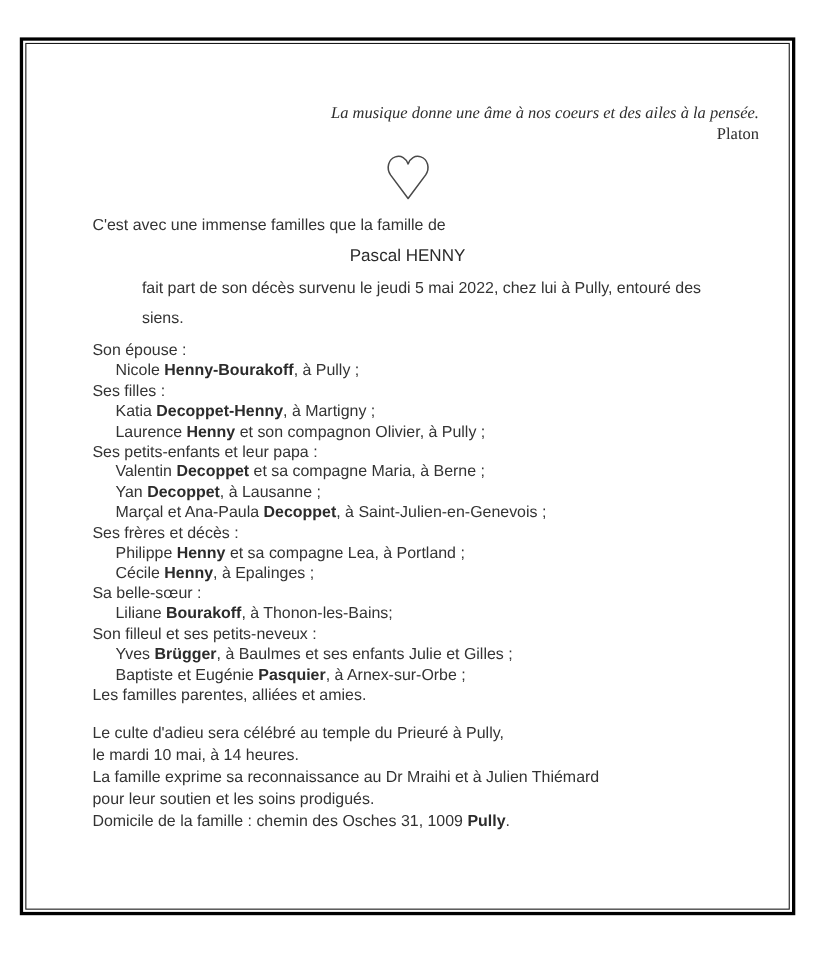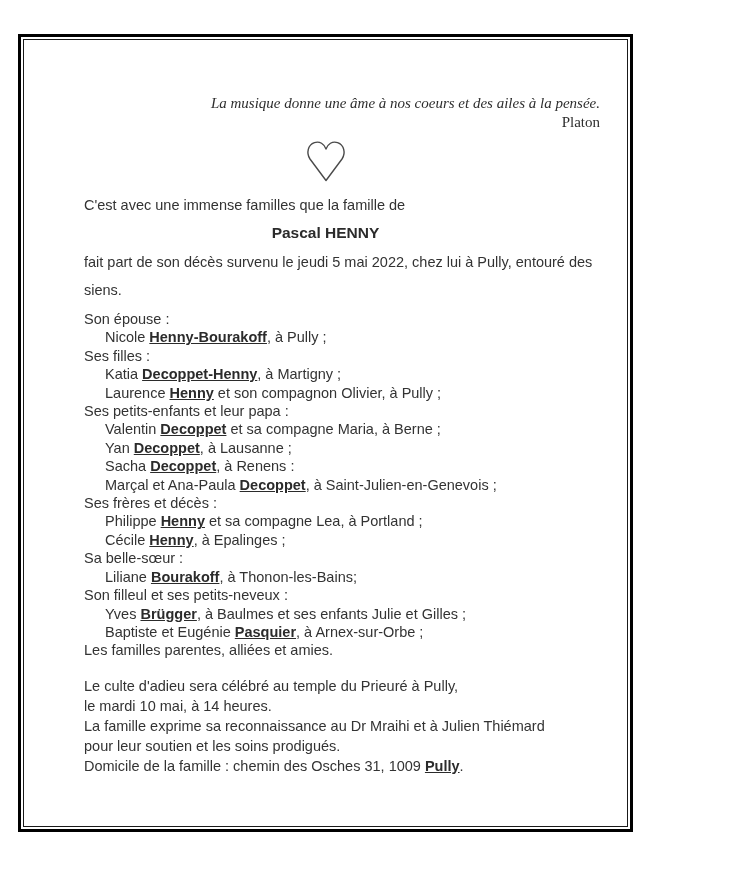--- a/index.html
+++ b/index.html
@@ -12,21 +12,21 @@
     height: 869px;
     position: relative;
     font-family: "Liberation Sans", sans-serif;
     color: #333333;
     overflow: hidden;
   }
   .frame-outer {
     position: absolute;
     left: 18px;
     top: 34px;
-    width: 615px;
+    width: 705px;
     height: 798px;
     box-sizing: border-box;
     border: 3px solid #000000;
   }
   .frame-inner {
     position: absolute;
     inset: 2px;
     border: 1px solid #1a1a1a;
     box-sizing: border-box;
     padding: 0 27px 0 60px;
@@ -55,51 +55,52 @@
   }
   .intro-line {
     margin-top: 10px;
     font-size: 14.5px;
     line-height: 19px;
   }
   .deceased-name {
     margin: 8px -27px 0 -60px;
     text-align: center;
     font-size: 15.5px;
-    font-weight: bold;
+    font-weight: normal;
     line-height: 19px;
     color: #2b2b2b;
   }
   .announcement {
     margin-top: 6px;
     font-size: 14.5px;
   }
   .announcement > div {
     line-height: 28px;
+    margin-left: 45px;
   }
   .family-list {
     margin-top: 6px;
     font-size: 14.5px;
   }
   .family-list > div {
     line-height: 18.4px;
     white-space: nowrap;
   }
   .family-list > div.indent {
     padding-left: 21px;
   }
   .closing {
     margin-top: 16px;
     font-size: 14.5px;
   }
   .closing > div {
     line-height: 20px;
     white-space: nowrap;
   }
-  b { font-weight: bold; color: #2b2b2b; text-decoration: underline; }
+  b { font-weight: bold; color: #2b2b2b; }
 </style>
 </head>
 <body>
 
 <div class="frame-outer">
   <div class="frame-inner">
 
     <div class="quote">La musique donne une âme à nos coeurs et des ailes à la pensée.</div>
 
     <div class="quote-attribution">Platon</div>
@@ -123,21 +124,20 @@
 
     <div class="family-list">
         <div>Son épouse :</div>
         <div class="indent">Nicole <b>Henny-Bourakoff</b>, à Pully ;</div>
         <div>Ses filles :</div>
         <div class="indent">Katia <b>Decoppet-Henny</b>, à Martigny ;</div>
         <div class="indent">Laurence <b>Henny</b> et son compagnon Olivier, à Pully ;</div>
         <div>Ses petits-enfants et leur papa :</div>
         <div class="indent">Valentin <b>Decoppet</b> et sa compagne Maria, à Berne ;</div>
         <div class="indent">Yan <b>Decoppet</b>, à Lausanne ;</div>
-        <div class="indent">Sacha <b>Decoppet</b>, à Renens :</div>
         <div class="indent">Marçal et Ana-Paula <b>Decoppet</b>, à Saint-Julien-en-Genevois ;</div>
         <div>Ses frères et décès :</div>
         <div class="indent">Philippe <b>Henny</b> et sa compagne Lea, à Portland ;</div>
         <div class="indent">Cécile <b>Henny</b>, à Epalinges ;</div>
         <div>Sa belle-sœur :</div>
         <div class="indent">Liliane <b>Bourakoff</b>, à Thonon-les-Bains;</div>
         <div>Son filleul et ses petits-neveux :</div>
         <div class="indent">Yves <b>Brügger</b>, à Baulmes et ses enfants Julie et Gilles ;</div>
         <div class="indent">Baptiste et Eugénie <b>Pasquier</b>, à Arnex-sur-Orbe ;</div>
         <div>Les familles parentes, alliées et amies.</div>

